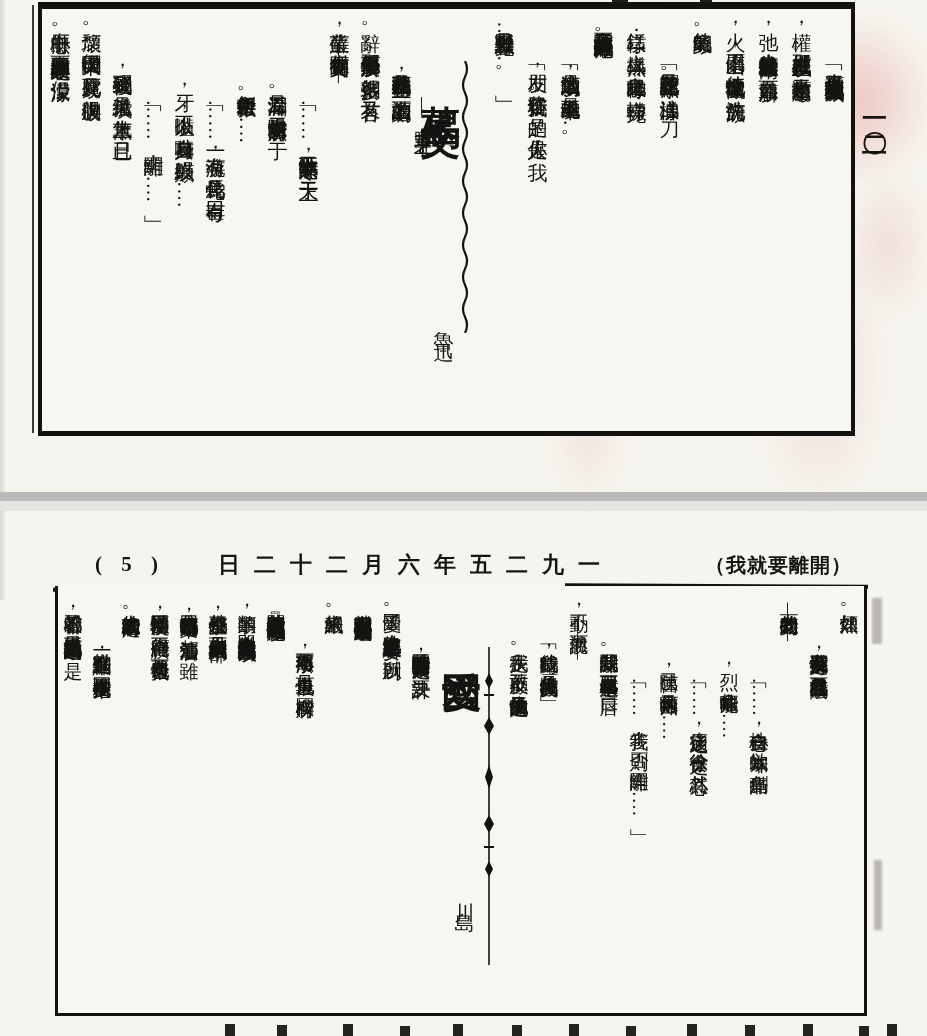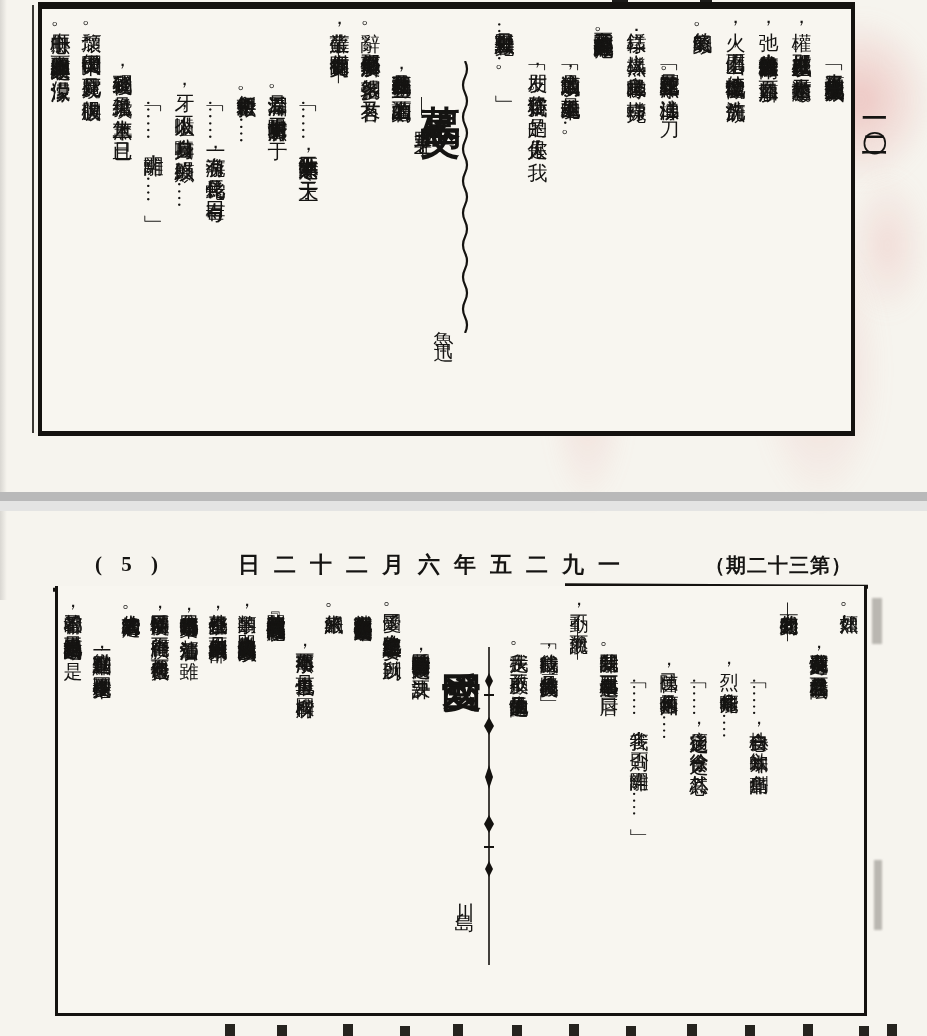--- a/index.html
+++ b/index.html
@@ -59,21 +59,21 @@
   .tb-bot .main-title{right:18px;top:40px;font-size:40px;letter-spacing:4px;}
   .tb-bot .ornament{position:absolute;right:4px;top:48px;}
   .tb-bot .author{right:24px;top:288px;font-size:20px;letter-spacing:10px;}
   
   .page-no-vert{
     position:absolute;left:858px;top:104px;writing-mode:vertical-rl;text-orientation:upright;
     font-size:25px;font-weight:bold;letter-spacing:7px;
   }
   .issue-header{position:absolute;left:0;top:550px;width:927px;height:32px;font-weight:bold;}
   .ih-pageno{position:absolute;left:95px;top:2px;font-size:21px;letter-spacing:7px;}
-  .ih-date{position:absolute;left:218px;top:0;font-size:22px;letter-spacing:14px;white-space:nowrap;margin-left:20px;}
+  .ih-date{position:absolute;left:218px;top:0;font-size:22px;letter-spacing:14px;white-space:nowrap;}
   .ih-issue{position:absolute;left:705px;top:2px;font-size:20px;letter-spacing:1px;}
 </style>
 </head>
 <body>
 
 <div class="stamp" style="left:565px;top:8px;width:250px;height:175px;background:radial-gradient(rgba(224,130,130,.42),rgba(224,130,130,0) 70%);"></div>
 <div class="stamp" style="left:785px;top:15px;width:150px;height:170px;background:radial-gradient(rgba(224,130,130,.40),rgba(224,130,130,0) 70%);"></div>
 <div class="stamp" style="left:615px;top:140px;width:175px;height:230px;background:radial-gradient(rgba(224,130,130,.30),rgba(224,130,130,0) 70%);"></div>
 <div class="stamp" style="left:755px;top:230px;width:130px;height:280px;background:radial-gradient(rgba(224,130,130,.22),rgba(224,130,130,0) 70%);"></div>
 <div class="stamp" style="left:548px;top:300px;width:80px;height:210px;background:radial-gradient(rgba(224,130,130,.18),rgba(224,130,130,0) 70%);"></div>
@@ -129,21 +129,21 @@
 </div>
 
 <div class="page-no-vert">一〇二</div>
 
 <div class="graybar-a"></div>
 <div class="graybar-b"></div>
 
 <div class="issue-header">
   <span class="ih-pageno">( 5 )</span>
   <span class="ih-date">日二十二月六年五二九一</span>
-  <span class="ih-issue">（期二十三第）</span>
+  <span class="ih-issue">（我就要離開）</span>
 </div>
 
 <div class="bborder-seg seg-l"></div>
 <div class="bborder-seg seg-r"></div>
 
 <div class="bottom-box">
   <div class="box-inner">
 
     <div class="colgroup cols-bot-a">
         <div class="vcol" style="padding-top: 0px;">如煙然。</div>

